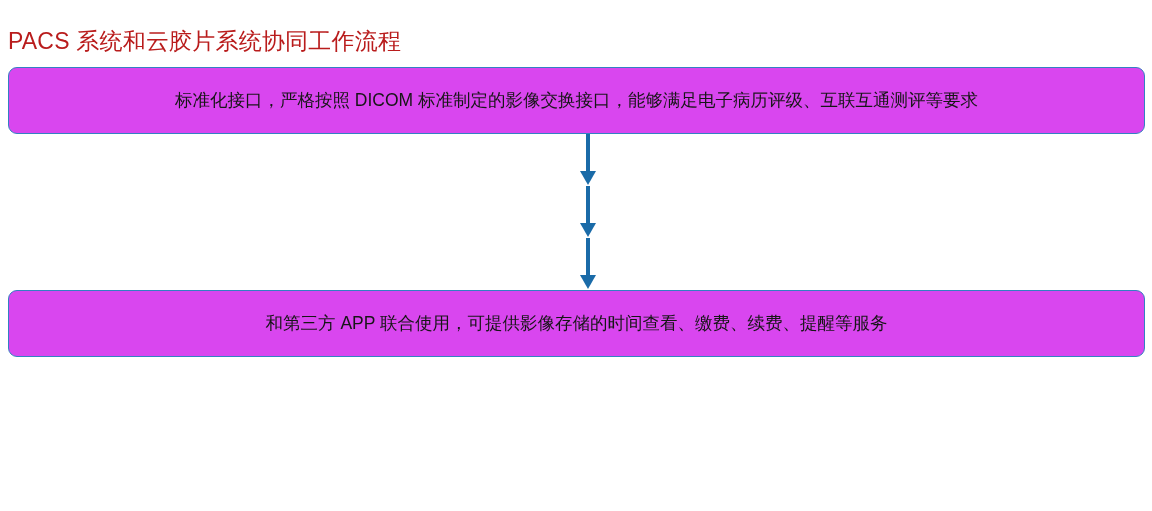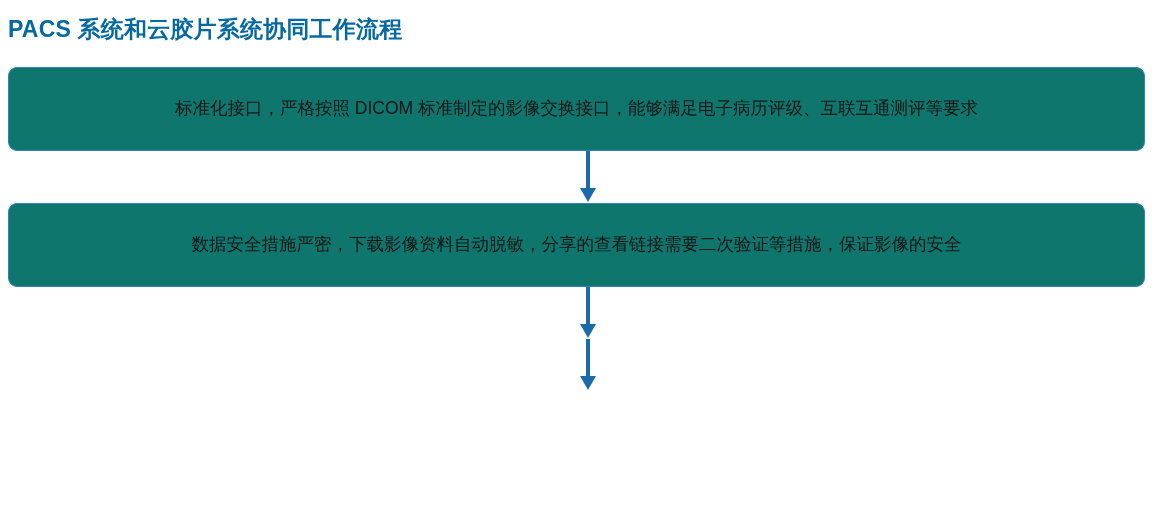--- a/index.html
+++ b/index.html
@@ -15,40 +15,40 @@
   }
   .page {
     position: relative;
     width: 1152px;
     height: 511px;
     box-sizing: border-box;
   }
   .title {
     position: absolute;
     left: 8px;
-    top: 14px;
+    top: 26px;
     font-size: 23px;
-    font-weight: bold;
-    color: #0369a1;
+    font-weight: normal;
+    color: #b91c1c;
     letter-spacing: 0.2px;
     white-space: nowrap;
   }
   .flow {
     position: absolute;
     left: 8px;
     top: 67px;
     width: 1137px;
   }
   .step-box {
     box-sizing: border-box;
     width: 1137px;
-    height: 84px;
+    height: 67px;
     border: 1.6px solid #3381c2;
     border-radius: 9px;
-    background: #0f766e;
+    background: #d946ef;
     display: flex;
     align-items: center;
     justify-content: center;
     padding: 4px 10px;
   }
   .step-text {
     font-size: 17.5px;
     color: #161616;
     line-height: 1.35;
     text-align: center;
@@ -83,34 +83,34 @@
       <span class="step-text">标准化接口，严格按照 DICOM 标准制定的影像交换接口，能够满足电子病历评级、互联互通测评等要求</span>
     </div>
 
     <div class="connector">
       <svg class="arrow" viewBox="0 0 20 52">
         <rect x="8" y="0" width="4" height="39" fill="#1a6ba8"></rect>
         <polygon points="2,37 18,37 10,51" fill="#1a6ba8"></polygon>
       </svg>
     </div>
 
-    <div class="step-box">
-      <span class="step-text">数据安全措施严密，下载影像资料自动脱敏，分享的查看链接需要二次验证等措施，保证影像的安全</span>
-    </div>
 
     <div class="connector">
       <svg class="arrow" viewBox="0 0 20 52">
         <rect x="8" y="0" width="4" height="39" fill="#1a6ba8"></rect>
         <polygon points="2,37 18,37 10,51" fill="#1a6ba8"></polygon>
       </svg>
     </div>
 
 
     <div class="connector">
       <svg class="arrow" viewBox="0 0 20 52">
         <rect x="8" y="0" width="4" height="39" fill="#1a6ba8"></rect>
         <polygon points="2,37 18,37 10,51" fill="#1a6ba8"></polygon>
       </svg>
     </div>
 
+    <div class="step-box">
+      <span class="step-text">和第三方 APP 联合使用，可提供影像存储的时间查看、缴费、续费、提醒等服务</span>
+    </div>
 
   </div>
 </div>
 
 </body></html>

